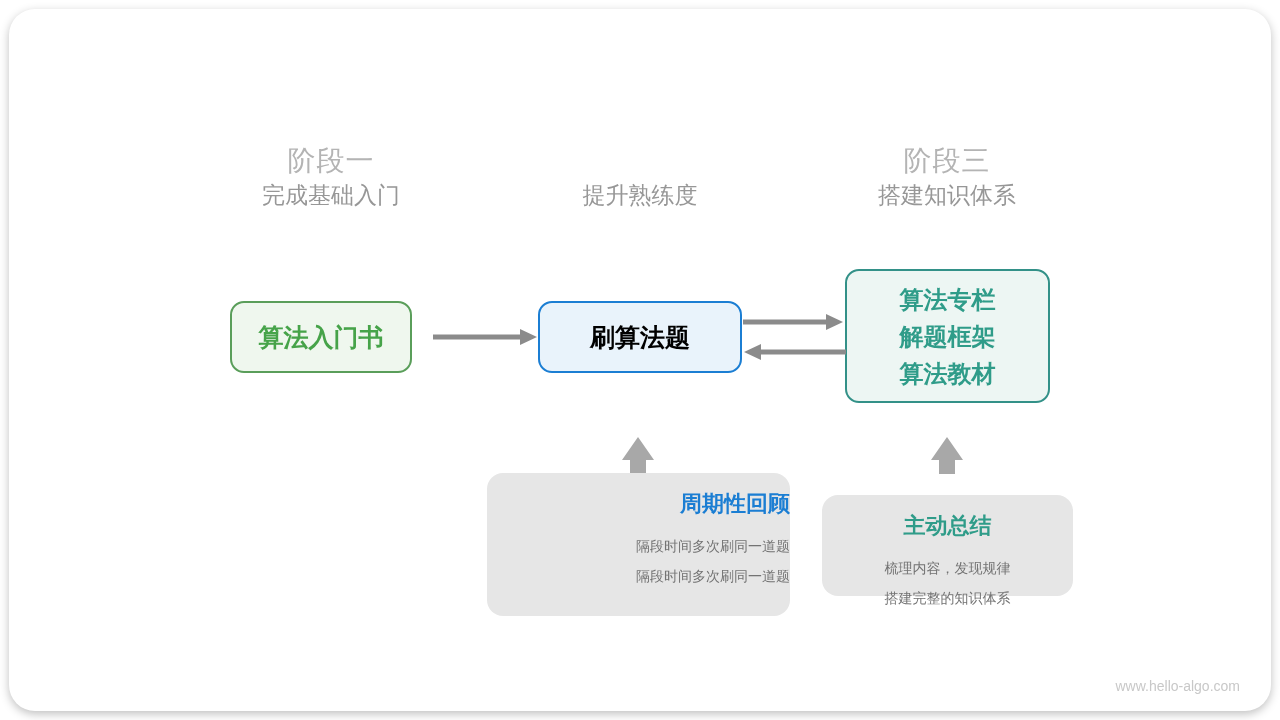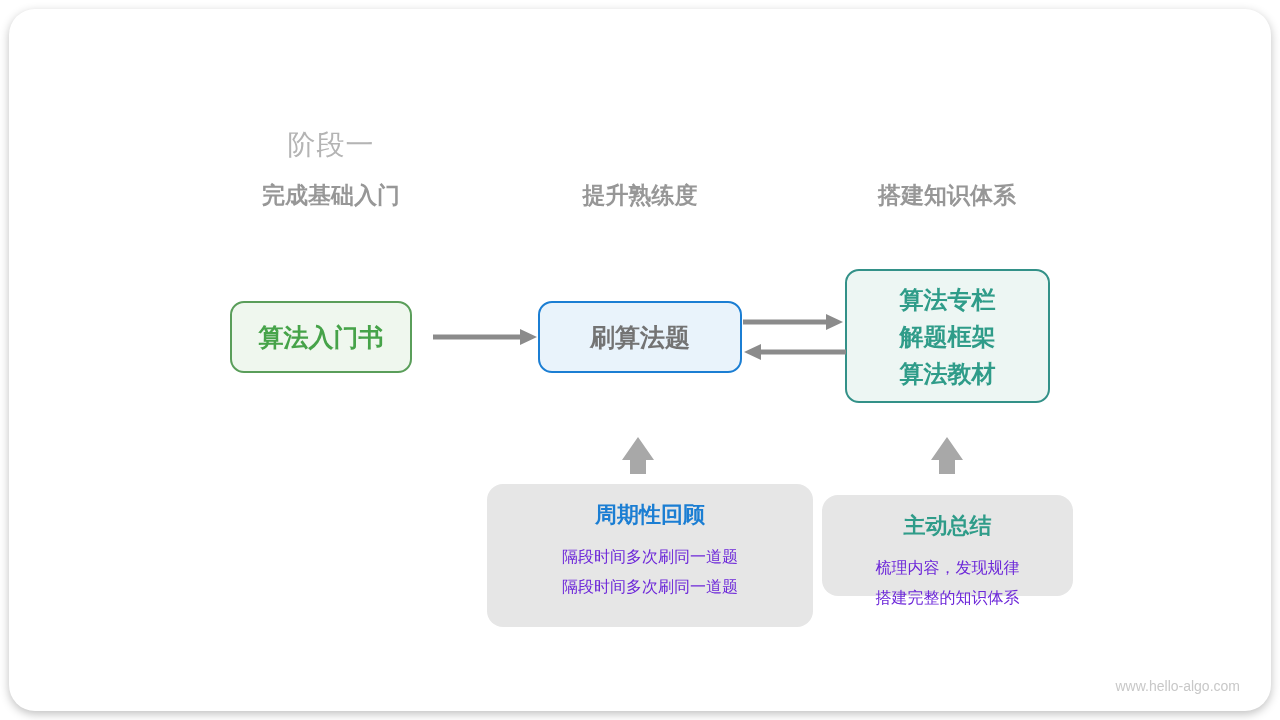--- a/index.html
+++ b/index.html
@@ -22,28 +22,28 @@
     background: #ffffff;
     border-radius: 26px;
     box-shadow: 0 3px 10px rgba(0,0,0,0.25);
   }
   .abs { position: absolute; }
   .stage-label {
     width: 300px;
     text-align: center;
     font-size: 28px;
     color: #b4b4b4;
-    top: 126px;
+    top: 142px;
     letter-spacing: 1px;
   }
   .stage-subtitle {
     width: 300px;
     text-align: center;
     font-size: 23px;
-    font-weight: bold;
+    font-weight: normal;
     color: #979797;
     top: 180px;
   }
   .node {
     display: flex;
     align-items: center;
     justify-content: center;
     box-sizing: border-box;
     border-radius: 14px;
     font-weight: bold;
@@ -52,51 +52,51 @@
   .node-green {
     left: 230px; top: 301px; width: 182px; height: 72px;
     border: 2.5px solid #5a9e5a;
     background: #eff7ee;
     color: #46a349;
   }
   .node-blue {
     left: 538px; top: 301px; width: 204px; height: 72px;
     border: 2.5px solid #1b7ed3;
     background: #e9f3fb;
-    color: #737373;
+    color: #000000;
   }
   .node-teal {
     left: 845px; top: 269px; width: 205px; height: 134px;
     border: 2.5px solid #339188;
     background: #edf6f3;
     color: #2f9c89;
     flex-direction: column;
     font-size: 24px;
     line-height: 37px;
   }
   .note {
     box-sizing: border-box;
     border-radius: 16px;
     background: #e6e6e6;
     text-align: center;
     padding-top: 16px;
   }
-  .note-review { left: 487px; top: 484px; width: 326px; height: 143px; }
+  .note-review { left: 487px; top: 473px; width: 303px; height: 143px; text-align: right; }
   .note-summary { left: 822px; top: 495px; width: 251px; height: 101px; }
   .note-title {
     font-size: 22px;
     font-weight: bold;
   }
   .note-title-blue { color: #1b7ed3; }
   .note-title-teal { color: #2f9c89; }
   .note-body {
     margin-top: 12px;
-    font-size: 16px;
+    font-size: 14px;
     line-height: 30px;
-    color: #6d28d9;
+    color: #737373;
   }
   .watermark {
     right: 40px;
     top: 678px;
     font-family: Liberation Sans, sans-serif;
     font-size: 14px;
     color: #c8c8c8;
   }
   svg.overlay {
     position: absolute;
@@ -109,20 +109,21 @@
 <body>
 
 <div id="canvas">
   <div class="card"></div>
 
   <div class="abs stage-label" style="left:181px">阶段一</div>
   <div class="abs stage-subtitle" style="left:181px">完成基础入门</div>
 
   <div class="abs stage-subtitle" style="left:490px">提升熟练度</div>
 
+  <div class="abs stage-label" style="left:797px">阶段三</div>
   <div class="abs stage-subtitle" style="left:797px">搭建知识体系</div>
 
   <div class="abs node node-green">
     <span>算法入门书</span>
   </div>
 
   <div class="abs node node-blue">
     <span>刷算法题</span>
   </div>
 

